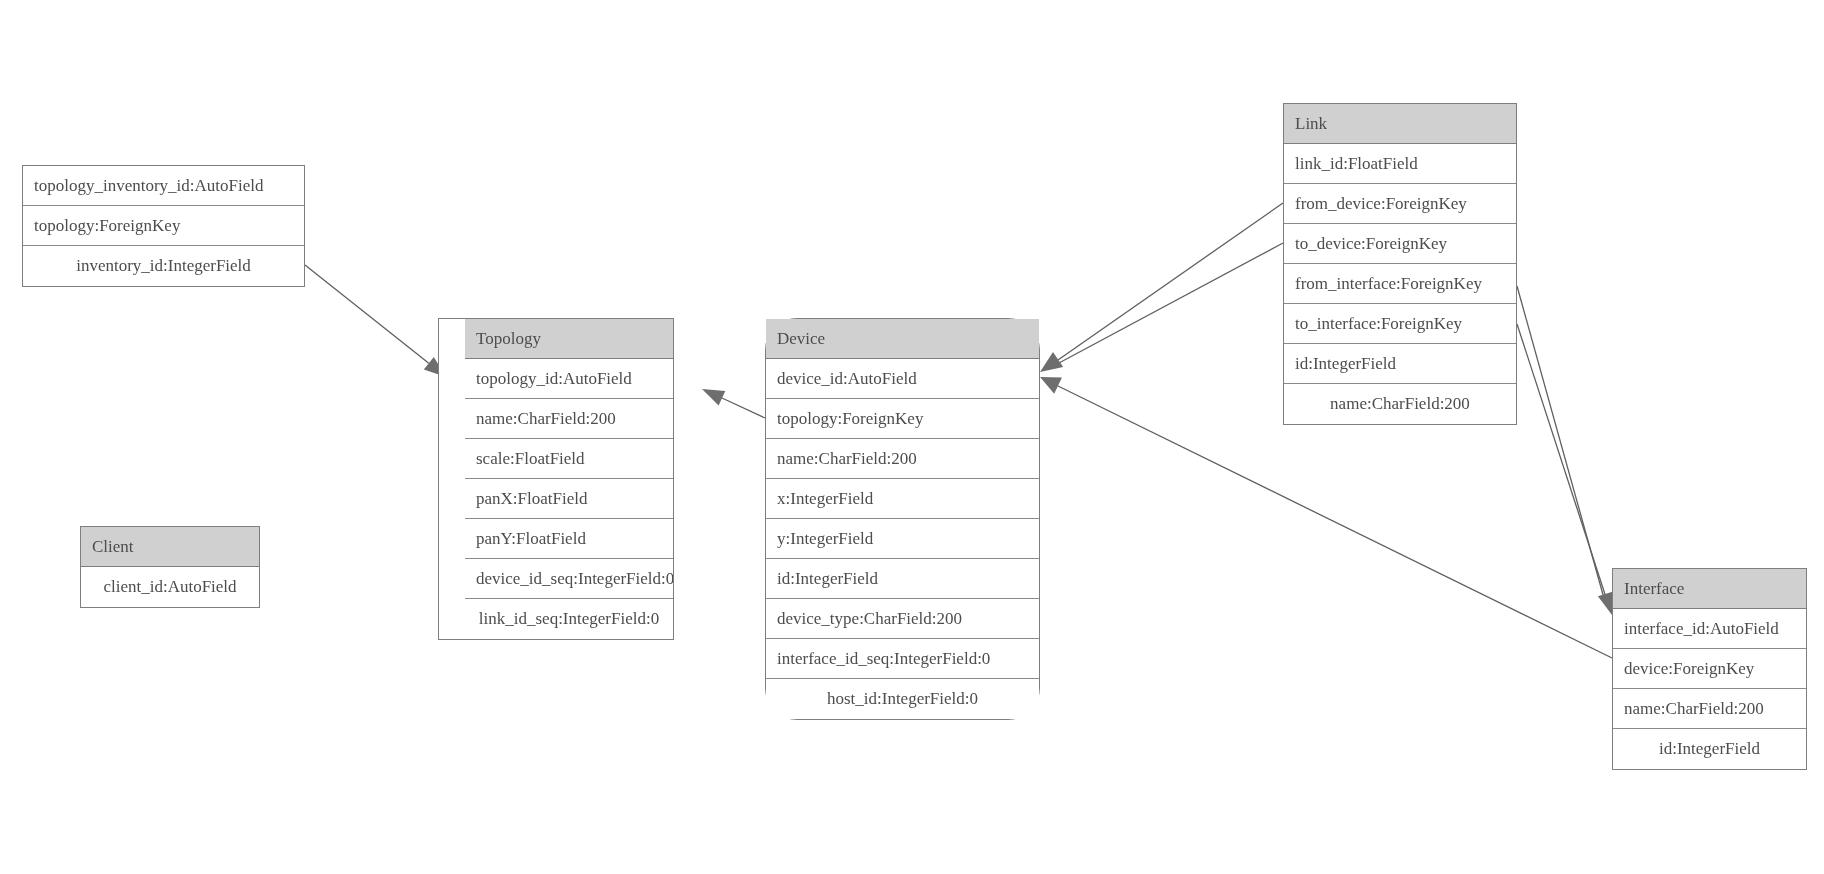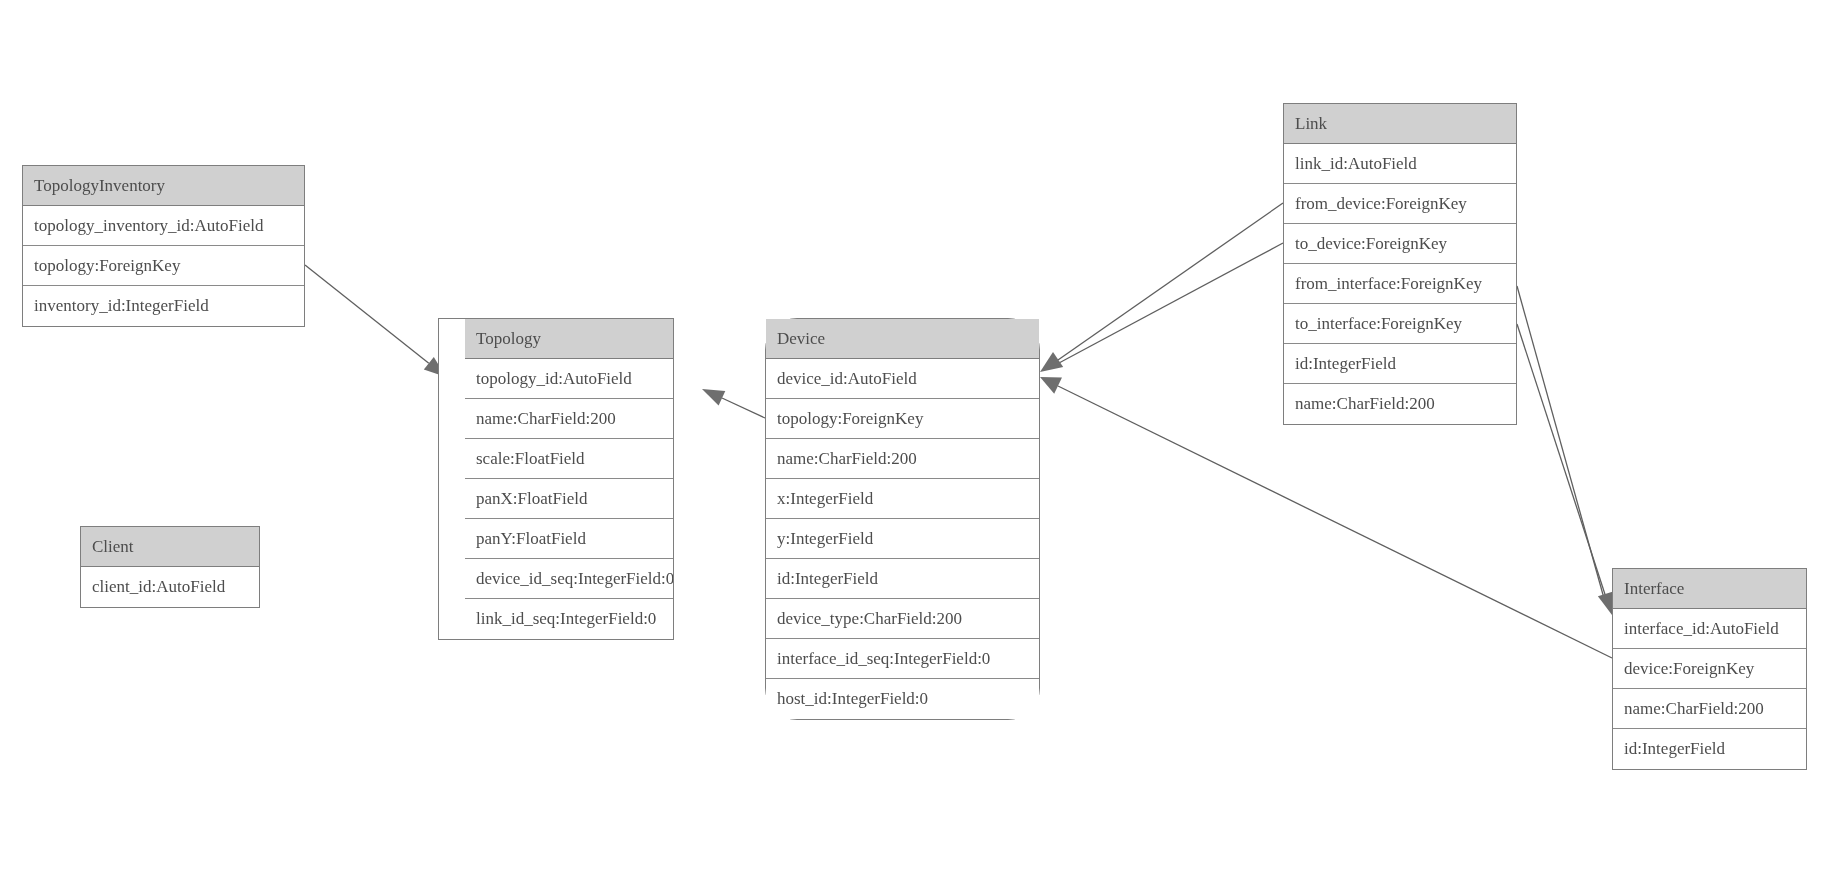--- a/index.html
+++ b/index.html
@@ -46,20 +46,21 @@
     height: 40px;
     line-height: 39px;
     padding: 0 11px;
     border-bottom: 1px solid #8a8a8a;
     white-space: nowrap;
     overflow: hidden;
     background: #ffffff;
   }
   .entity .row:last-child {
     border-bottom: none;
+    text-align: center;
   }
   
   #e-topology-inventory { left: 22px;   top: 165px; width: 283px; }
   #e-topology           { left: 438px;  top: 318px; width: 236px; padding-left: 26px; }
   #e-client             { left: 80px;   top: 526px; width: 180px; }
   #e-device             { left: 765px;  top: 318px; width: 275px; border-radius: 32px; }
   #e-link               { left: 1283px; top: 103px; width: 234px; }
   #e-interface          { left: 1612px; top: 568px; width: 195px; }
 </style>
 </head>
@@ -83,21 +84,20 @@
     <line x1="1612" y1="658" x2="1058" y2="386" stroke="#5f5f5f" stroke-width="1.3"></line>
     <polygon points="1040,377 1062,377.5 1054.2,393.7" fill="#6e6e6e"></polygon>
 
     <line x1="1517" y1="286" x2="1603.5" y2="596.5" stroke="#5f5f5f" stroke-width="1.3"></line>
 
     <line x1="1517" y1="324" x2="1607" y2="600.5" stroke="#5f5f5f" stroke-width="1.3"></line>
     <polygon points="1612,615 1597.9,596.3 1613.2,591.6" fill="#6e6e6e"></polygon>
   </svg>
 
   <div class="entity" id="e-topology-inventory">
-    <div class="hdr">TopologyInventory</div>
     <div class="row">topology_inventory_id:AutoField</div>
     <div class="row">topology:ForeignKey</div>
     <div class="row">inventory_id:IntegerField</div>
   </div>
 
   <div class="entity" id="e-topology">
     <div class="hdr">Topology</div>
     <div class="row">topology_id:AutoField</div>
     <div class="row">name:CharField:200</div>
     <div class="row">scale:FloatField</div>
@@ -120,21 +120,21 @@
     <div class="row">x:IntegerField</div>
     <div class="row">y:IntegerField</div>
     <div class="row">id:IntegerField</div>
     <div class="row">device_type:CharField:200</div>
     <div class="row">interface_id_seq:IntegerField:0</div>
     <div class="row">host_id:IntegerField:0</div>
   </div>
 
   <div class="entity" id="e-link">
     <div class="hdr">Link</div>
-    <div class="row">link_id:AutoField</div>
+    <div class="row">link_id:FloatField</div>
     <div class="row">from_device:ForeignKey</div>
     <div class="row">to_device:ForeignKey</div>
     <div class="row">from_interface:ForeignKey</div>
     <div class="row">to_interface:ForeignKey</div>
     <div class="row">id:IntegerField</div>
     <div class="row">name:CharField:200</div>
   </div>
 
   <div class="entity" id="e-interface">
     <div class="hdr">Interface</div>

